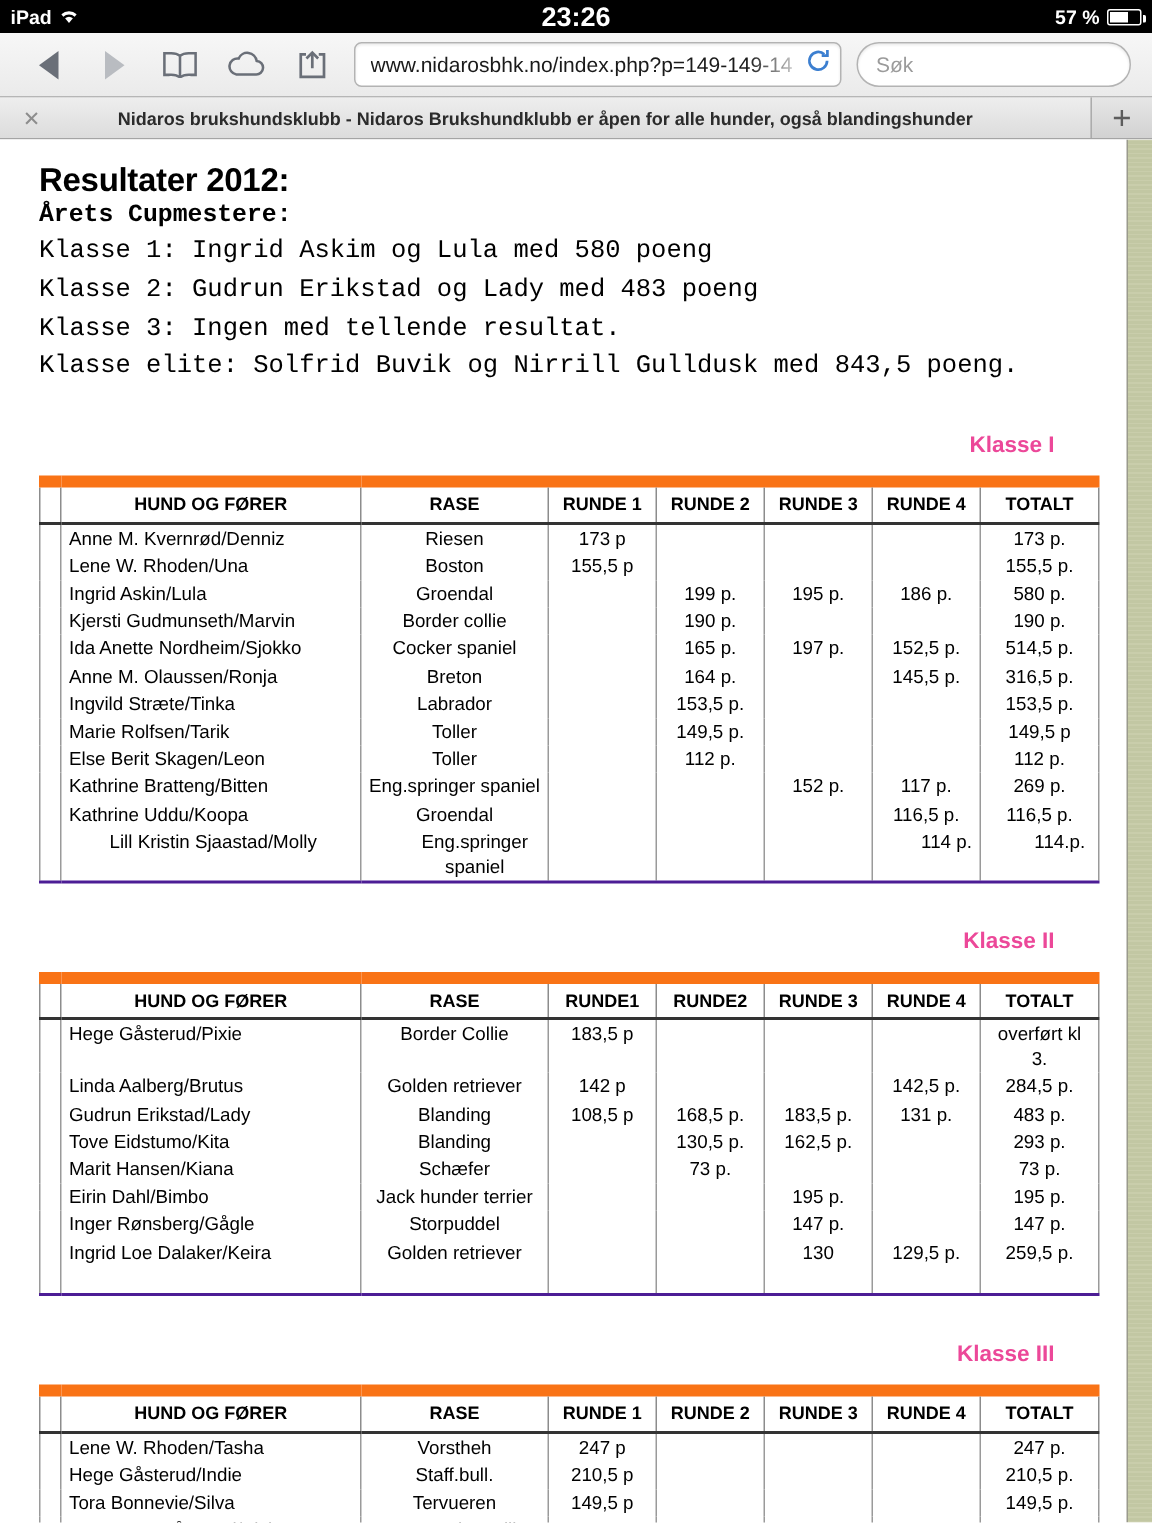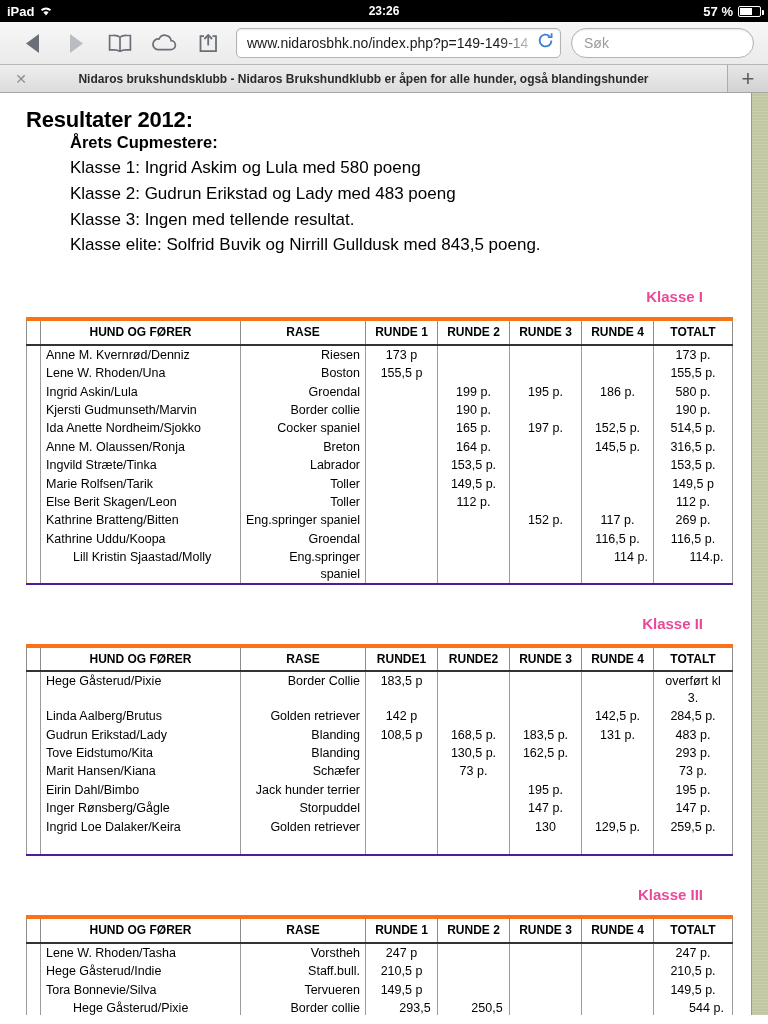--- a/index.html
+++ b/index.html
@@ -12,21 +12,21 @@
   
   #status-bar {
     height: 22px; background: #000; color: #fff;
     display: flex; align-items: center;
     font-size: 13px; font-weight: bold; padding: 0 7px;
     position: relative;
   }
   #status-left { display: flex; align-items: flex-end; gap: 5px; }
   #status-clock {
     position: absolute; left: 0; right: 0; text-align: center;
-    font-size: 12px; font-weight: bold;
+    font-size: 18px; font-weight: bold;
   }
   #status-right {
     margin-left: auto; display: flex; align-items: center; gap: 5px;
     z-index: 2;
   }
   .batt-shell {
     width: 23px; height: 11px; border: 1.5px solid #fff; border-radius: 2px;
     position: relative; display: inline-block;
   }
   .batt-shell::after {
@@ -114,50 +114,50 @@
     background: repeating-linear-gradient(
       to bottom, #c9cdab 0px, #c9cdab 1px, #c2c7a3 1px, #c2c7a3 3px);
     border-left: 1px solid #9a9a8c;
   }
   #page-gutter { width: 8px; flex: 0 0 8px; background: #fff; }
 
   h1#results-title {
     font-size: 22px; font-weight: bold; color: #000;
     letter-spacing: -.2px; 
   }
-  #cup-block { font-family: Liberation Sans, sans-serif; font-size: 17px; color: #000; margin-left: 44px; }
+  #cup-block { font-family: Liberation Mono, monospace; font-size: 17px; color: #000; }
   #cup-heading { font-weight: bold; margin-bottom: 3px; font-size: 16.5px; }
   .cup-line { line-height: 1.52; }
 
   .class-title {
     text-align: right; font-size: 15px; font-weight: bold; color: #ec4899;
     margin: 30px 0 12px 0; padding-right: 40px;
   }
 
   
   table.results {
     border-collapse: collapse; width: 702px; margin-left: 0;
     table-layout: fixed; background: #fff;
   }
   table.results th, table.results td {
     border: 1px solid #8c8c8c; font-size: 12.5px; color: #000;
     padding: 1px 5px; line-height: 16.4px; vertical-align: top;
   }
   table.results thead th {
     text-align: center; font-weight: bold; font-size: 12px;
-    border-bottom: 2px solid #333; border-top: 4px solid #f97316;
+    border-bottom: 2px solid #333; border-top: 8px solid #f97316;
     padding: 3px 2px; white-space: nowrap;
   }
   table.results tbody td { border: 1px solid #9a9a9a; }
   table.results tbody tr td { border-top: none; border-bottom: none; }
   table.results tbody tr:first-child td { border-top: none; margin-left: 48px; }
   table.results tbody tr:last-child td { border-bottom: 2px solid #4c1d95; padding-left: 32px; }
   .col-spacer { width: 14px; }
   .col-name  { width: 200px; text-align: left; }
-  .col-breed { width: 125px; text-align: right; }
+  .col-breed { width: 125px; text-align: center; }
   .col-round { width: 72px; text-align: center; }
   .col-total { width: 79px; text-align: center; }
   td.num { text-align: center; }
   td.blank { }
   tr.pad-row td { height: 11px; border-bottom: none; }
 </style>
 </head>
 <body>
 
 <div id="status-bar">

